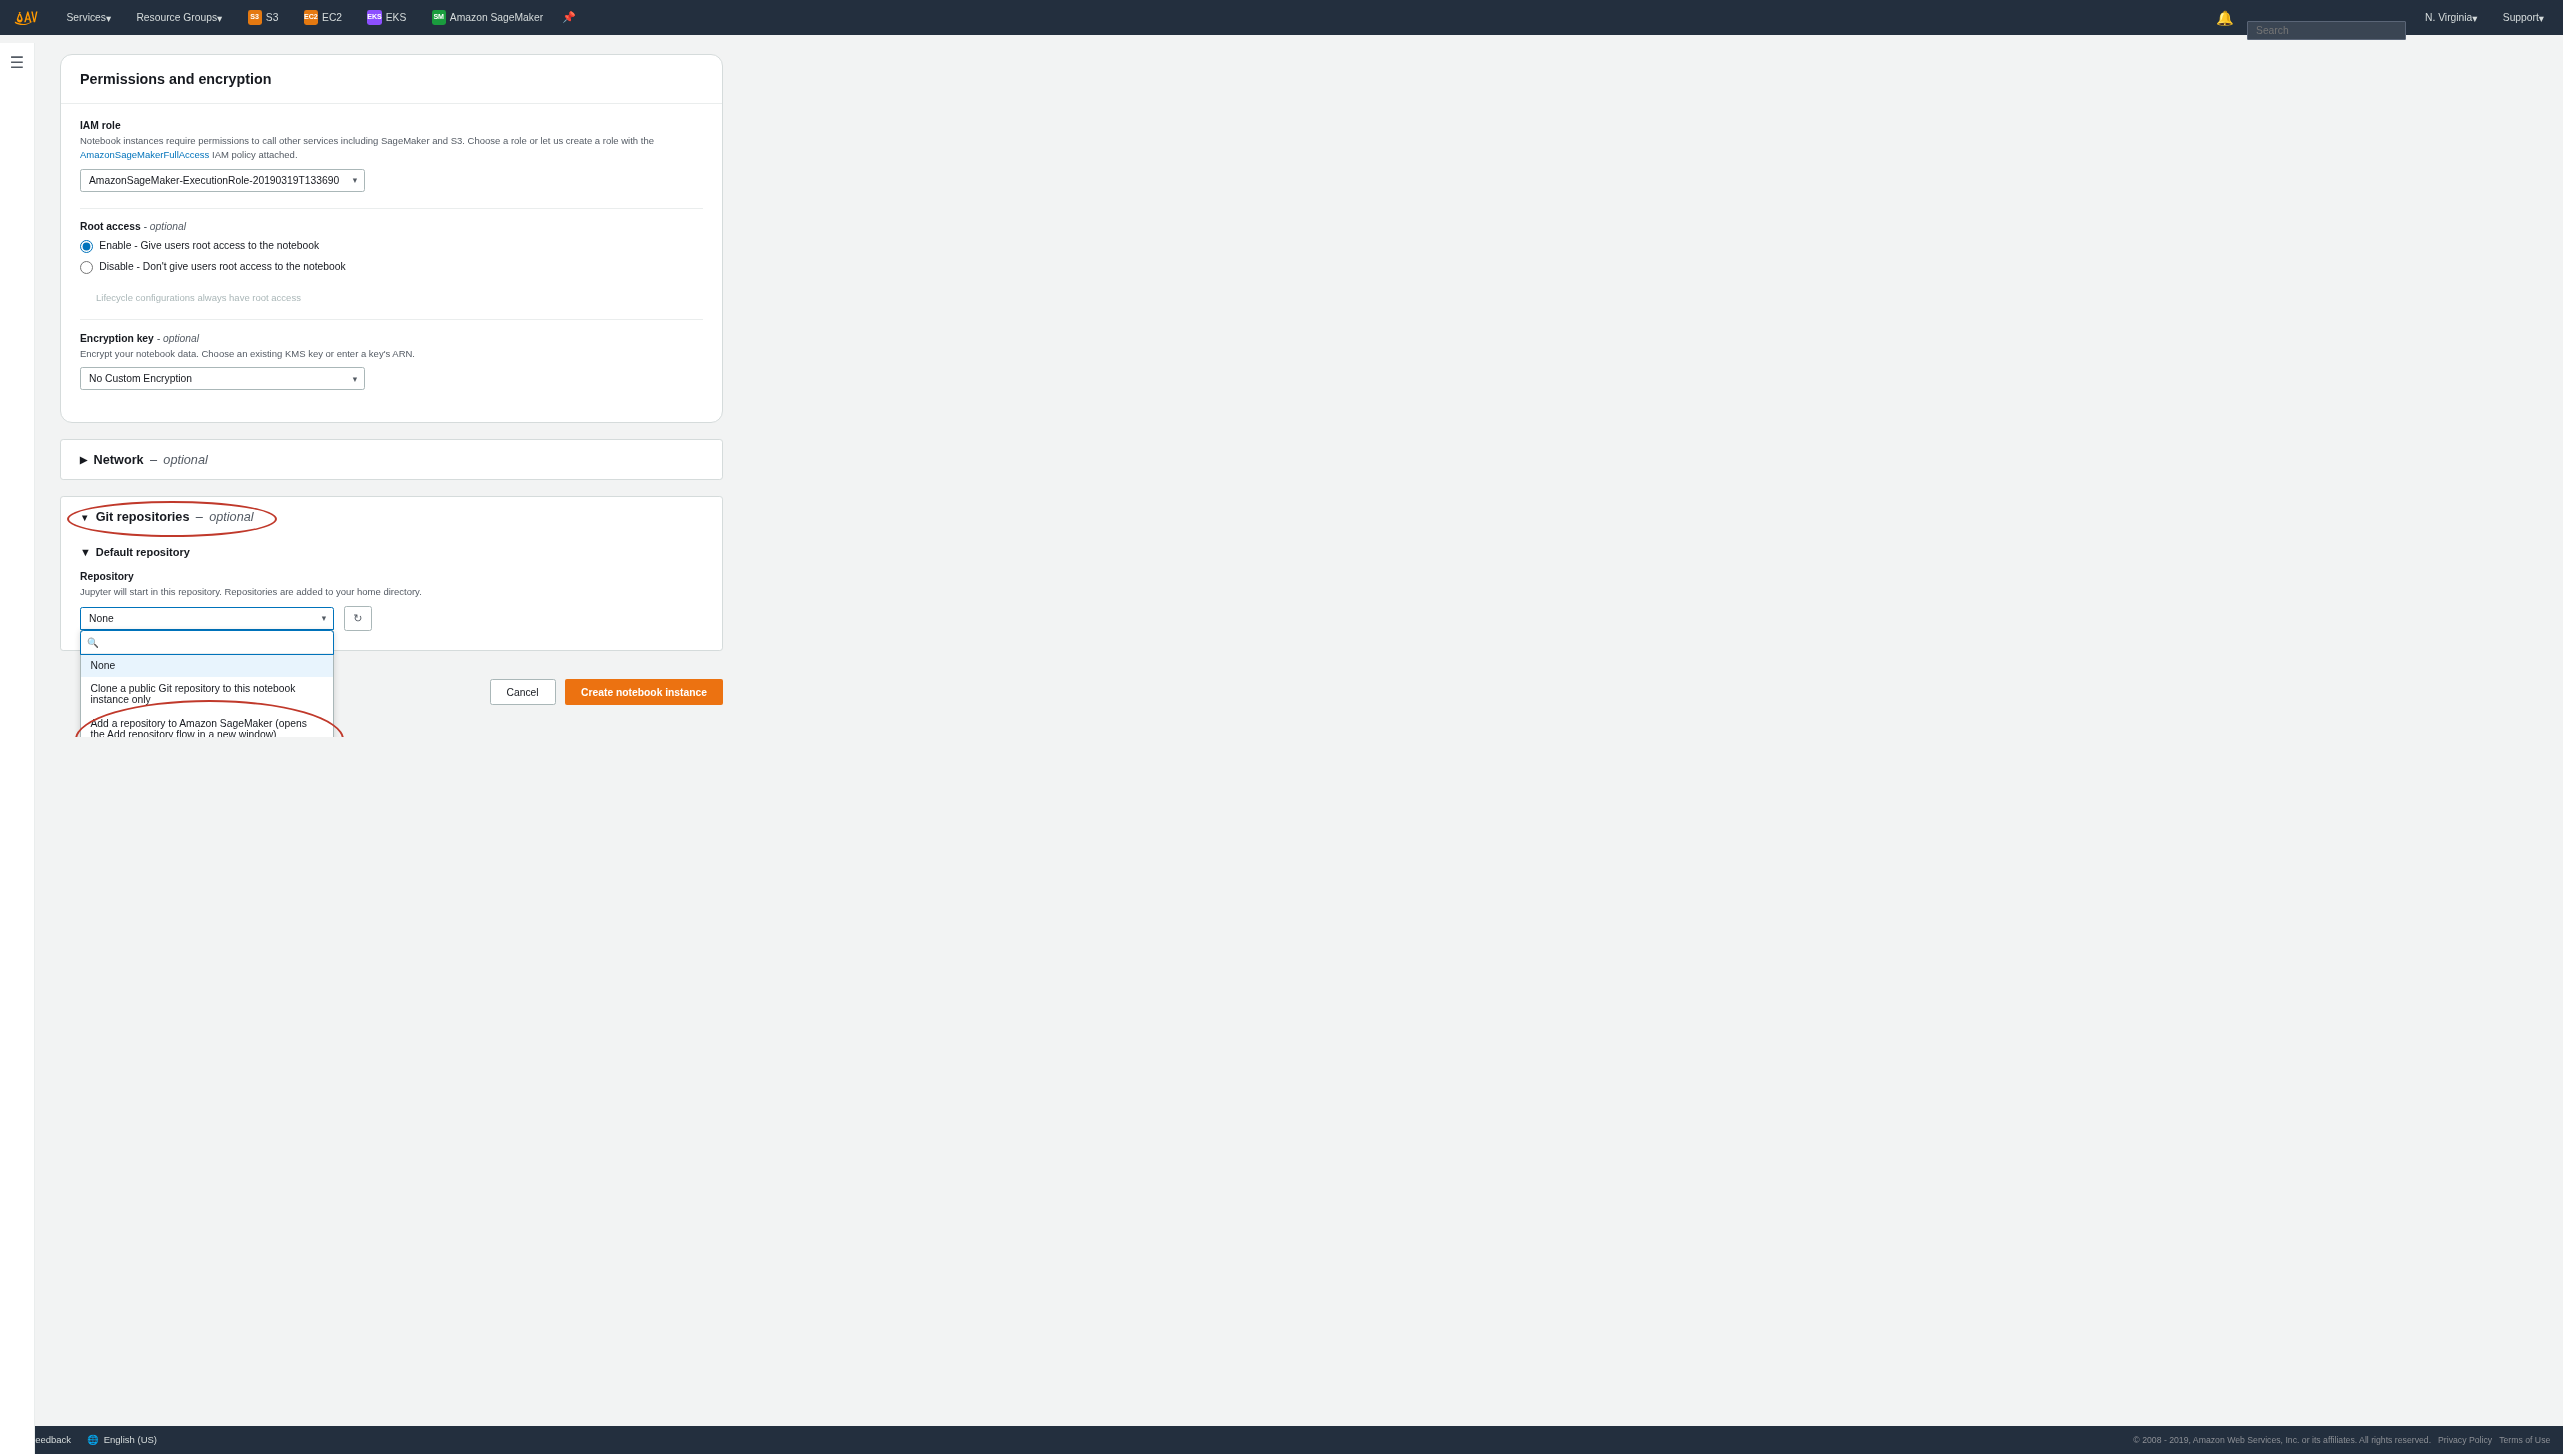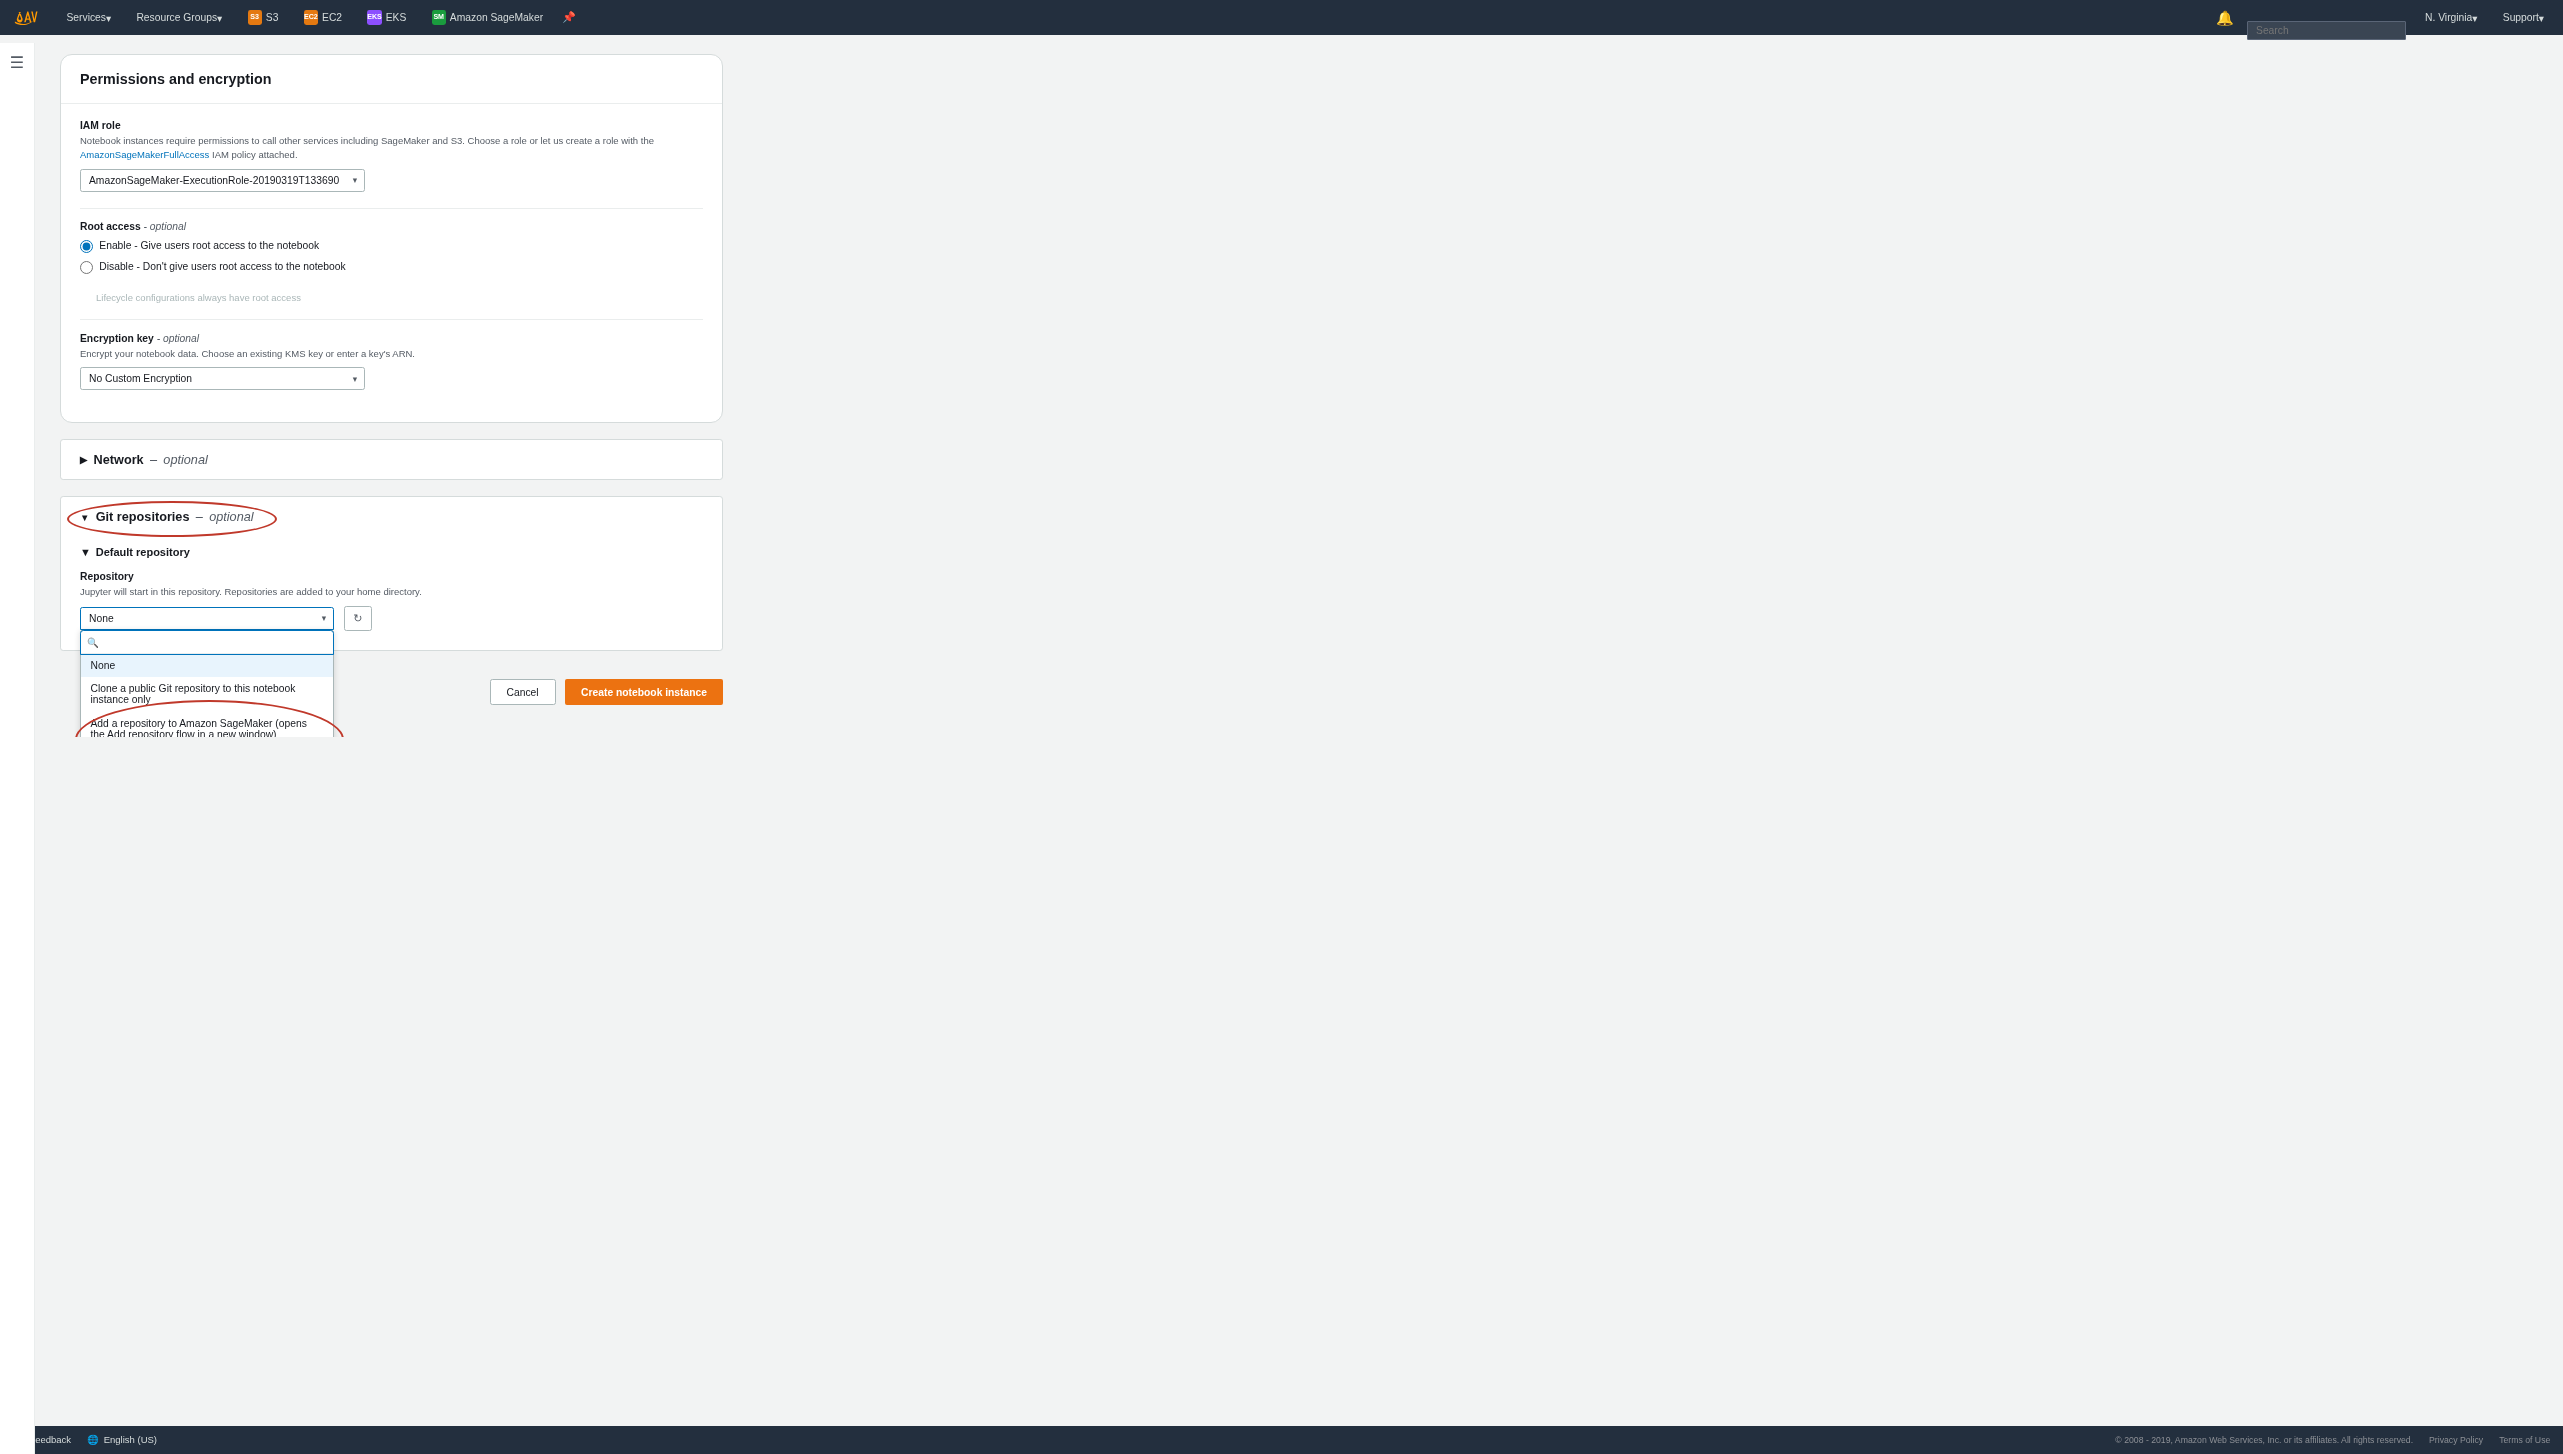--- a/index.html
+++ b/index.html
@@ -338,21 +338,21 @@
       display: flex;
       align-items: center;
       gap: 4.8px;
       cursor: pointer;
     }
     .bottom-bar-right {
       margin-left: auto;
       color: #8d9096;
       font-size: 8.7px;
       display: flex;
-      gap: 16px;
+      gap: 7px;
       align-items: center;
     }
 
     .divider { border: none; border-top: 0.8px solid #eaeded; margin: 12.7px 0; }
 
     .field-block { margin-bottom: 16px; }
 
     
     .search-icon-small {
       position: absolute;

